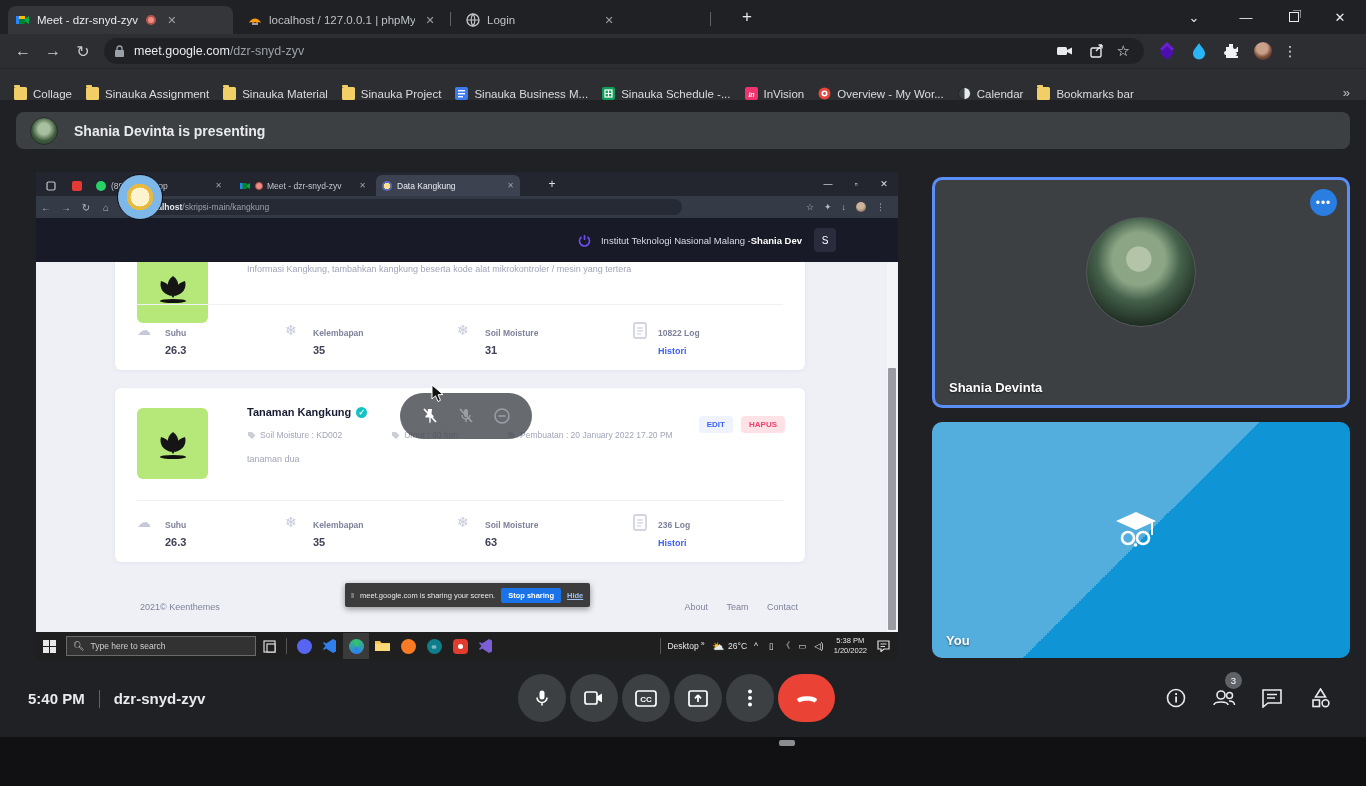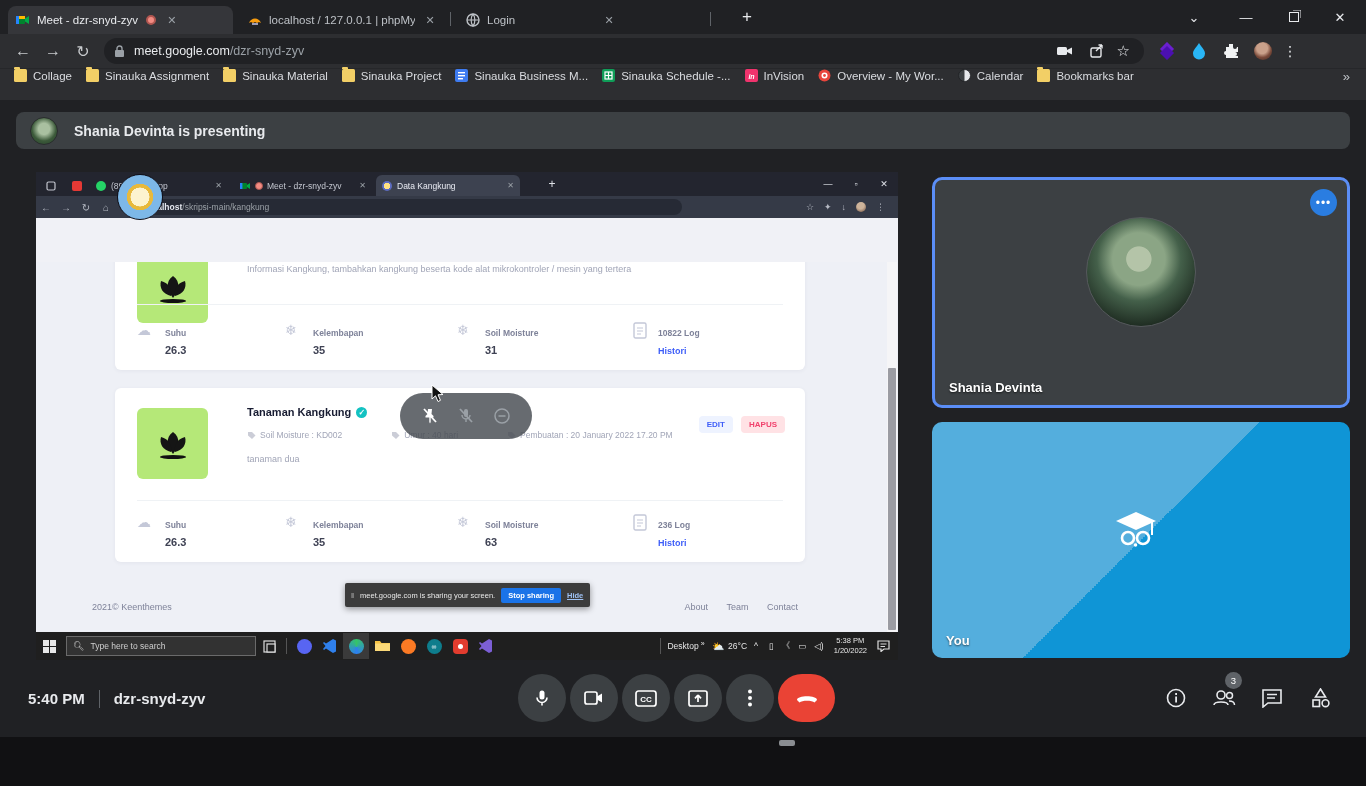--- a/index.html
+++ b/index.html
@@ -21,21 +21,21 @@
   .tab-sep { position:absolute; top:12px; width:1px; height:14px; background:#5f6368; }
   .winctl { position:absolute; top:0; height:34px; width:44px; display:flex; align-items:center; justify-content:center; color:#e8eaed; font-size:13px; }
   .restore-box { width:10px; height:10px; border:1.5px solid #e8eaed; box-shadow:2px -2px 0 -0.5px #202124, 3px -3px 0 -1px #e8eaed; }
 
   #toolbar { left:0; top:34px; width:1366px; height:34px; background:#2d2e31; display:flex; align-items:center; }
   .navbtn { color:#c7cacd; font-size:16px; width:30px; text-align:center; }
   #omnibox { position:relative; margin-left:6px; width:1040px; height:26px; background:#202124; border-radius:13px;
     display:flex; align-items:center; padding:0 10px; color:#e8eaed; font-size:12.5px; }
   .ext-icon { width:18px; height:18px; margin:0 7px; }
 
-  #bookmarks { left:0; top:68px; width:1366px; height:32px; background:#2d2e31; display:flex; align-items:flex-start;
+  #bookmarks { left:0; top:68px; width:1366px; height:32px; background:#2d2e31; display:flex; align-items:flex-end;
     border-top:1px solid #26272a; }
   .bm { display:flex; align-items:center; margin-left:14px; color:#dadce0; font-size:11.5px; white-space:nowrap; }
   .bm .bm-icon { width:13px; height:13px; margin-right:6px; }
   .folder-ic { width:13px; height:11px; background:#f2cf66; border-radius:1.5px; position:relative; }
   .folder-ic:before { content:""; position:absolute; top:-2px; left:0; width:6px; height:2px; background:#f2cf66; border-radius:1px 1px 0 0; }
 
   
   #meet { left:0; top:100px; width:1366px; height:637px; background:#202124; }
   #banner { left:16px; top:12px; width:1334px; height:37px; background:#3c4043; border-radius:8px;
     display:flex; align-items:center; color:#e8eaed; font-weight:bold; font-size:14px; }
@@ -342,20 +342,31 @@
       </div>
       <div style="margin-left:auto; margin-right:8px; display:flex; align-items:center; color:#b6bac4; font-size:9px;">
         <span style="margin:0 5px;">☆</span>
         <span style="margin:0 5px;">✦</span>
         <span style="margin:0 5px;">↓</span>
         <span class="in-fav" style="background:radial-gradient(circle at 45% 35%, #cdb39a 0 40%, #6a4a3a 100%); border-radius:50%; margin:0 5px;"></span>
         <span style="margin:0 5px;">⋮</span>
       </div>
     </div>
 
+    <div id="dash-header" class="abs">
+      <div id="dash-title" class="abs">
+        <svg width="13" height="13" style="margin-right:10px;" viewBox="0 0 13 13">
+            <path d="M3.5 3 a5 5 0 1 0 6 0" fill="none" stroke="#6e4ff6" stroke-width="1.6"></path>
+            <path d="M6.5 1 V6" stroke="#6e4ff6" stroke-width="1.6"></path>
+          </svg>
+        <span>Institut Teknologi Nasional Malang - </span>
+          <b>Shania Dev</b>
+      </div>
+      <div id="s-avatar" class="abs">S</div>
+    </div>
     <div id="uni-logo" class="abs"></div>
 
     <div id="dash-page" class="abs">
 
       <div class="card" style="top:-46px; height:154px;">
         <div class="leaf-tile" style="top:36px;">
           <svg width="40" height="40" viewBox="0 0 40 40">
               <ellipse cx="20" cy="33" rx="13" ry="2" fill="#111"></ellipse>
               <path d="M20 30 C14 22 12 14 20 8 C28 14 26 22 20 30 Z" fill="#151515"></path>
               <path d="M18 28 C10 26 6 20 8 13 C16 15 19 21 18 28 Z" fill="#151515"></path>
@@ -440,21 +451,21 @@
             <svg class="s-icon" width="14" height="17" viewBox="0 0 14 17">
                 <rect x="1" y="1" width="12" height="15" rx="1.5" fill="none" stroke="#c4c8d8" stroke-width="1.4"></rect>
                 <path d="M4 6 H10 M4 9 H10 M4 12 H8" stroke="#c4c8d8" stroke-width="1.2"></path>
               </svg>
             <span><span class="s-label">236 Log</span><br><span class="s-link" style="display:inline-block;">Histori</span></span>
           </div>
         </div>
       </div>
 
       <div id="page-footer">
-        <span style="margin-left:56px;">2021© Keenthemes</span>
+        <span style="margin-left:104px;">2021© Keenthemes</span>
         <span class="links" style="margin-left:auto; margin-right:100px;">
           <span>About</span>
           <span>Team</span>
           <span>Contact</span>
         </span>
       </div>
 
       <div id="share-notice">
         <span style="margin:0 6px; color:#bbb;">‖</span>
         <span>meet.google.com is sharing your screen.</span>

